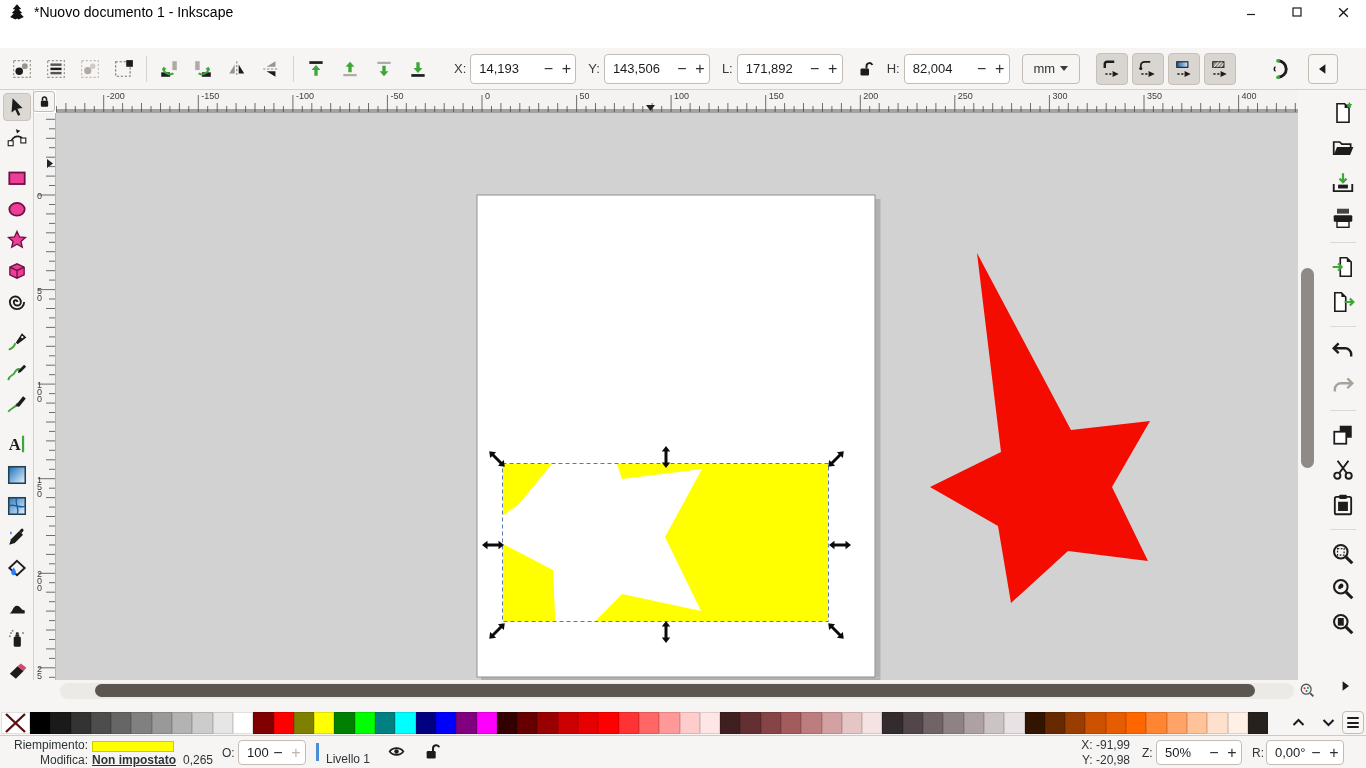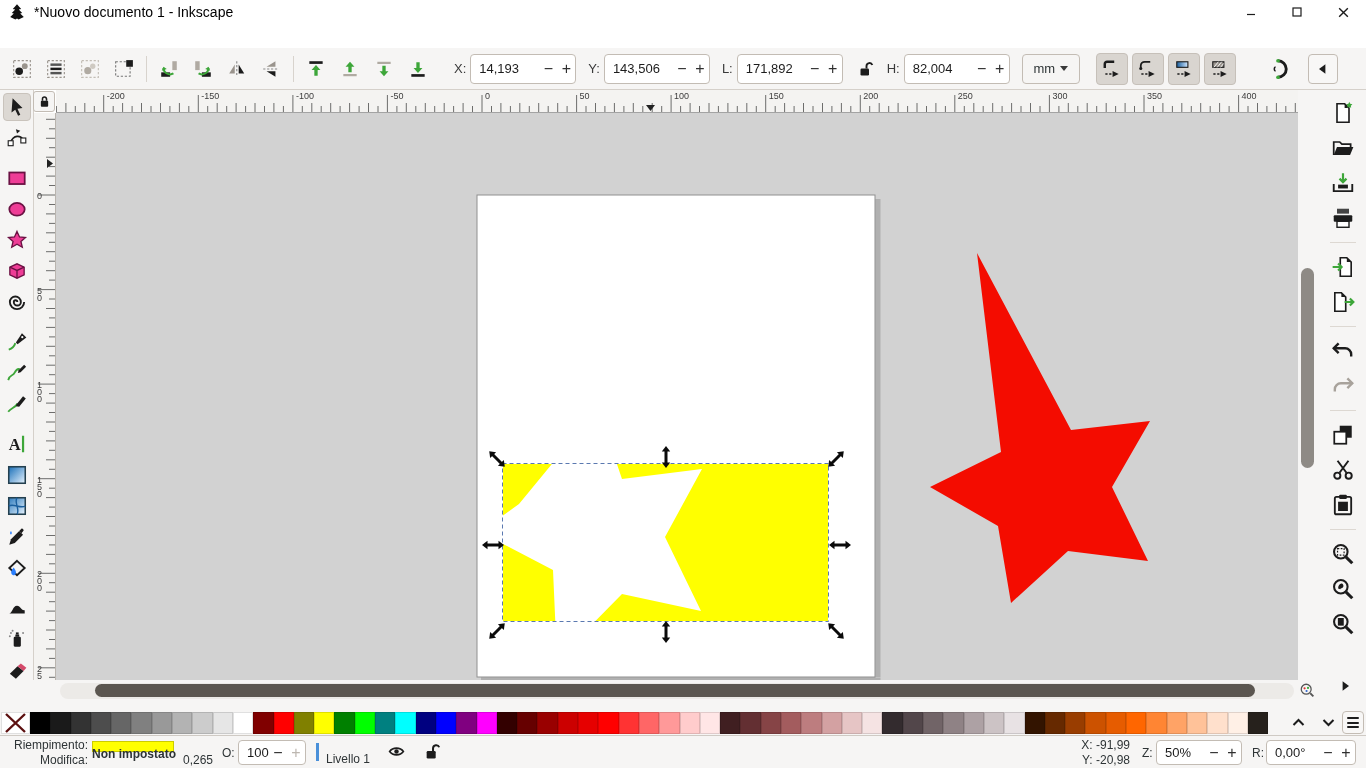--- a/index.html
+++ b/index.html
@@ -35,21 +35,21 @@
   #collapse-btn { margin-left:14px; width:30px; height:30px; background:#f8f7f6; border:1px solid #c3bcb4; border-radius:4px; display:flex; align-items:center; justify-content:center; flex:none; }
 
   
   #toolbox { position:absolute; left:0; top:90px; width:34px; height:620px; background:#f6f5f4; border-right:1px solid #d5d0ca; display:flex; flex-direction:column; align-items:center; padding-top:3px; }
   .tool { width:28px; height:28px; border-radius:4px; display:flex; align-items:center; justify-content:center; margin-bottom:3px; flex:none; }
   .tool.active { background:#dcd8d3; border:1px solid #c9c3bc; }
   .toolsep { width:22px; height:1px; background:#ddd8d2; margin:3px 0 6px; }
 
   
   #corner-lock { position:absolute; left:33px; top:91px; width:22px; height:21px; background:#f6f5f4; border:1px solid #c3bcb4; border-radius:3px; display:flex; align-items:center; justify-content:center; }
-  #hruler { position:absolute; left:56px; top:90px; width:1242px; height:23px; background:#f4f3f1; border-bottom:1px solid #a3a3a3; }
+  #hruler { position:absolute; left:56px; top:90px; width:1242px; height:23px; background:#f4f3f1; border-bottom:4px solid #a3a3a3; }
   #vruler { position:absolute; left:34px; top:113px; width:22px; height:567px; background:#f4f3f1; border-right:1px solid #b9b4ae; }
 
   
   #canvas { position:absolute; left:56px; top:113px; width:1242px; height:567px; background:#d2d2d2; overflow:hidden; }
 
   
   #rightpanel { position:absolute; left:1298px; top:90px; width:68px; height:620px; background:#f6f5f4; }
   #commands { position:absolute; left:1320px; top:98px; width:46px; display:flex; flex-direction:column; align-items:center; }
   .cmdbtn { width:30px; height:30px; display:flex; align-items:center; justify-content:center; margin-bottom:5px; border-radius:4px; flex:none; }
   .cmdsep { width:26px; height:1px; background:#ddd8d2; margin:4px 0 9px; }
@@ -69,34 +69,34 @@
   .swatch.none { width:29px; background:#fff; }
   .pal-chevron { position:absolute; top:711px; width:28px; height:23px; display:flex; align-items:center; justify-content:center; }
   #pal-menu-btn { position:absolute; left:1342px; top:711px; width:22px; height:23px; border:1px solid #c3bcb4; border-radius:4px; background:#f8f7f6; display:flex; flex-direction:column; justify-content:center; gap:2.5px; padding:0 4px; }
   #pal-menu-btn i { display:block; height:2px; background:#1c1c1c; border-radius:1px; }
 
   
   #statusbar { position:absolute; left:0; top:735px; width:1366px; height:33px; background:#f6f5f4; border-top:1px solid #cfcac4; font-size:12px; }
   #statusbar .b { font-weight:bold; }
   .sb-lbl-col { position:absolute; left:2px; top:2px; width:86px; text-align:right; line-height:14.5px; }
   #fill-swatch { position:absolute; left:92px; top:5px; width:82px; height:11px; box-shadow:inset 0 0 0 1px rgba(0,0,0,0.2); }
-  #stroke-value { position:absolute; left:92px; top:11px; font-weight:bold; }
+  #stroke-value { position:absolute; left:92px; top:17px; font-weight:bold;text-decoration:underline; }
   #stroke-width { position:absolute; left:183px; top:17px; }
   #opacity-label { position:absolute; left:222px; top:10px; }
   #opacity-spin { position:absolute; left:238px; top:4px; width:68px; }
   #layer-bar { position:absolute; left:316px; top:7px; width:3px; height:18px; background:#4a90d9; }
   #layer-name { position:absolute; left:326px; top:16px; }
   #layer-eye { position:absolute; left:388px; top:7px; width:18px; height:18px; }
   #layer-lock { position:absolute; left:424px; top:7px; width:18px; height:18px; }
   #sb-message { position:absolute; left:505px; top:3px; width:565px; line-height:14px; color:#1c1c1c; }
   #sb-coords { position:absolute; left:1072px; top:2px; width:58px; text-align:right; line-height:14.5px; }
   #zoom-label { position:absolute; left:1142px; top:10px; }
   #zoom-spin { position:absolute; left:1156px; top:4px; width:86px; }
   #rot-label { position:absolute; left:1252px; top:10px; }
-  #rot-spin { position:absolute; left:1266px; top:4px; width:90px; }
+  #rot-spin { position:absolute; left:1266px; top:4px; width:78px; }
 </style>
 </head>
 <body>
 
 <div id="app">
 
   <div id="titlebar">
     <span class="logo">
       <svg width="18" height="18" viewBox="0 0 18 18">
           <path d="M9 1.2L13.2 6l-2.4.4 3.4 3.6-2 .4 3.6 3.6-5.2 2.6-1.6-1-1.6 1L2.2 14l3.6-3.6-2-.4L7.2 6.4 4.8 6z" fill="#111"></path>

